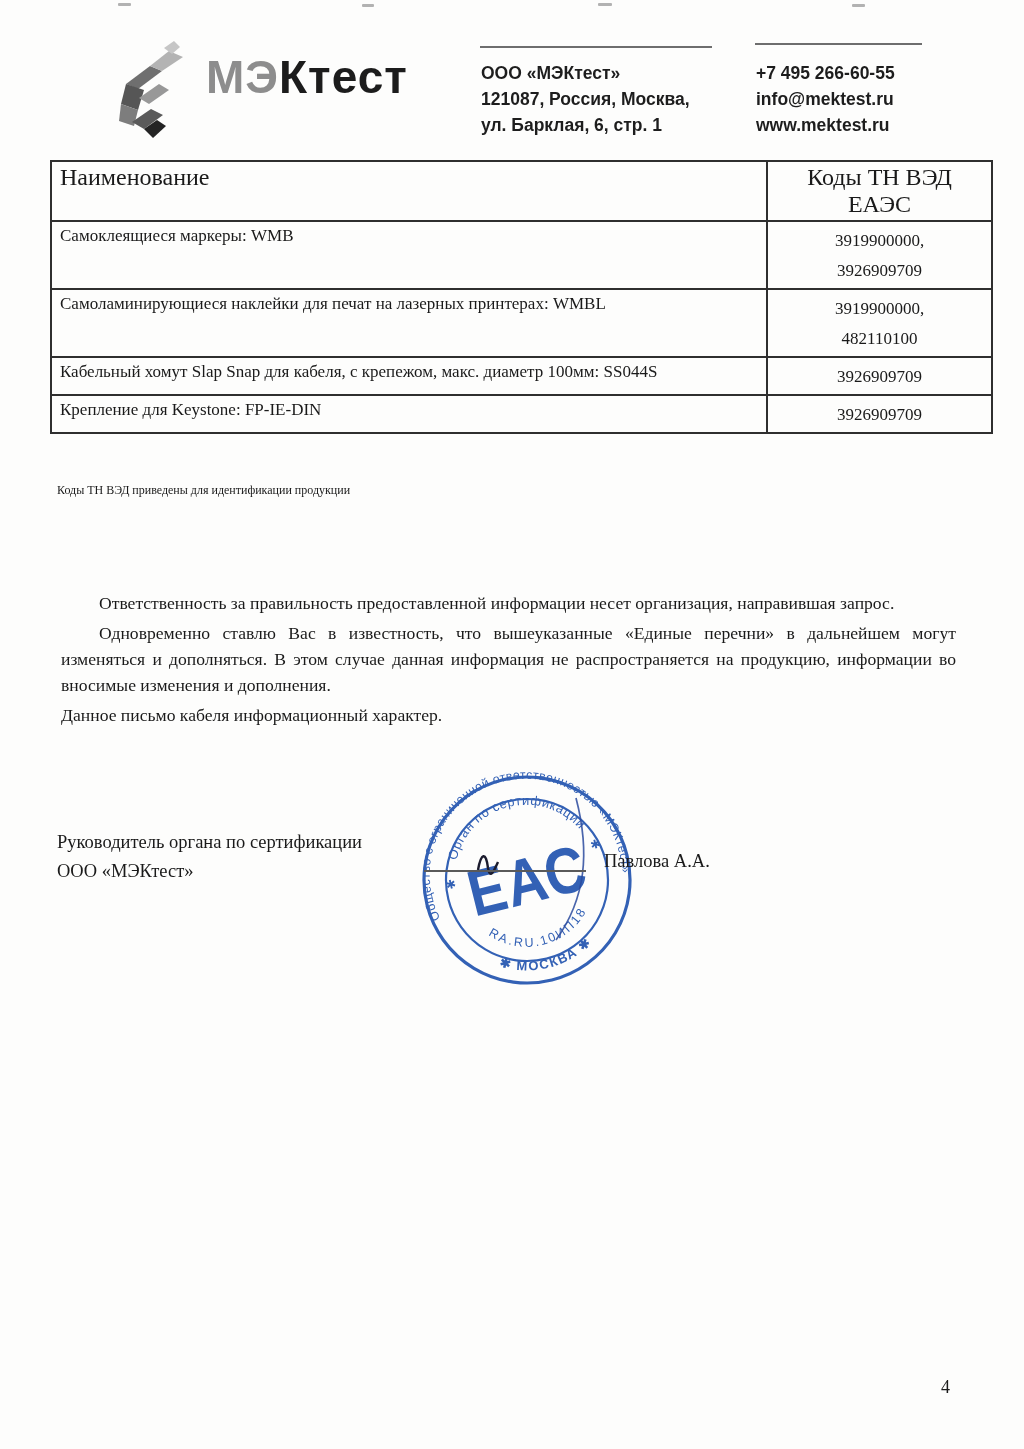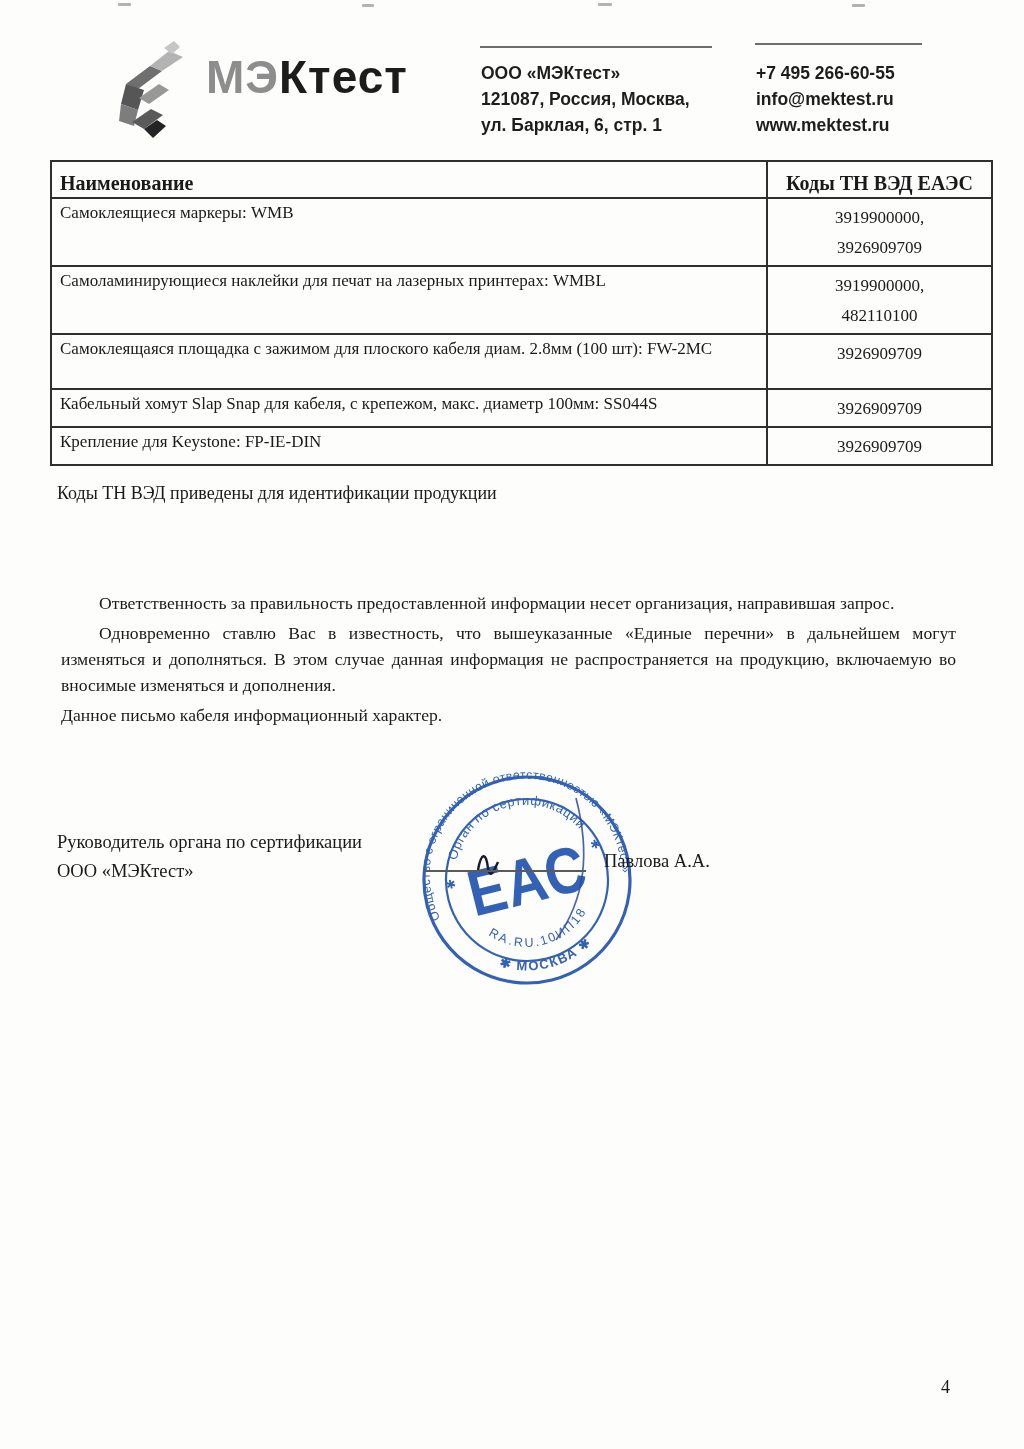--- a/index.html
+++ b/index.html
@@ -15,28 +15,28 @@
   .logo-text { position:absolute; left:206px; top:50px; font-family:"Liberation Sans", sans-serif; font-weight:700; font-size:46px; letter-spacing:1px; white-space:nowrap; }
   .logo-gray { color:#8d8d8d; }
   .logo-dark { color:#1c1c1c; }
 
   .hdr-rule { position:absolute; height:2px; background:#4a4a4a; opacity:.8; }
   .contact-block { position:absolute; font-family:"Liberation Sans", sans-serif; font-weight:700; font-size:17.5px; line-height:26px; color:#1d1d1d; white-space:nowrap; }
 
   
   .products { position:absolute; left:50px; top:160px; width:905px; border-collapse:collapse; table-layout:fixed; }
   .products th, .products td { border:2px solid #2f2f2f; vertical-align:top; font-size:17px; padding:4px 8px 2px 8px; }
-  .products th { font-weight:700; font-size:20px; text-align:left; padding-top:10px; }
+  .products th { font-weight:400; font-size:24px; text-align:left; padding-top:2px; }
   .products th.codes-h { text-align:center; }
   .col-name { width:698px; }
   .col-codes { width:207px; }
   .codes-cell { text-align:center; padding-left:2px; padding-right:2px; }
   .code-line { line-height:30px; }
 
-  .note { position:absolute; left:57px; top:483px; font-size:18px; }
+  .note { position:absolute; left:57px; top:483px; font-size:12px; }
 
   .bodytext { position:absolute; left:57px; top:586px; width:903px; font-size:17.6px; line-height:26px; text-align:justify; }
   .bodytext p { margin:4px; }
   .indent { text-indent:38px; }
 
   .sig-title { position:absolute; left:57px; top:828px; font-size:18.5px; line-height:29px; }
 
   .stamp-svg { position:absolute; left:413px; top:766px; width:228px; height:228px; color:#2456b0; opacity:.93; }
   .sig-extra { position:absolute; left:380px; top:760px; width:340px; height:235px; }
   .sig-line { position:absolute; left:424px; top:870px; width:162px; height:2px; background:#5a5a5a; z-index:5; }
@@ -94,46 +94,40 @@
         <div class="code-line">3926909709</div>
       </td>
     </tr>
     <tr style="height:61px;margin-left:48px;">
       <td>Самоламинирующиеся наклейки для печат на лазерных принтерах: WMBL</td>
       <td class="codes-cell">
         <div class="code-line">3919900000,</div>
         <div class="code-line">482110100</div>
       </td>
     </tr>
-    <tr style="height:55px;">
-      <td>Самоклеящаяся площадка с зажимом для плоского кабеля диам. 2.8мм (100 шт): FW-2MC</td>
-      <td class="codes-cell">
-        <div class="code-line">3926909709</div>
-      </td>
-    </tr>
     <tr style="height:30px;">
       <td>Кабельный хомут Slap Snap для кабеля, с крепежом, макс. диаметр 100мм: SS044S</td>
       <td class="codes-cell">
         <div class="code-line">3926909709</div>
       </td>
     </tr>
     <tr style="height:31px;margin-left:8px;">
       <td>Крепление для Keystone: FP-IE-DIN</td>
       <td class="codes-cell">
         <div class="code-line">3926909709</div>
       </td>
     </tr>
   </tbody>
     </table>
 
   <div class="note">Коды ТН ВЭД приведены для идентификации продукции</div>
 
   <div class="bodytext">
     <p class="indent">Ответственность за правильность предоставленной информации несет организация, направившая запрос.</p>
-    <p class="indent">Одновременно ставлю Вас в известность, что вышеуказанные «Единые перечни» в дальнейшем могут изменяться и дополняться. В этом случае данная информация не распространяется на продукцию, включаемую во вносимые изменяться и дополнения.</p>
+    <p class="indent">Одновременно ставлю Вас в известность, что вышеуказанные «Единые перечни» в дальнейшем могут изменяться и дополняться. В этом случае данная информация не распространяется на продукцию, информации во вносимые изменения и дополнения.</p>
     <p>Данное письмо кабеля информационный характер.</p>
   </div>
 
   <div class="sig-title">
     <div>Руководитель органа по сертификации</div>
     <div>ООО «МЭКтест»</div>
   </div>
 
   <svg class="stamp-svg" viewBox="0 0 228 228" style="color: rgb(36, 86, 176);">
     <g transform="rotate(-14 114 114)" fill="none" stroke="currentColor">

